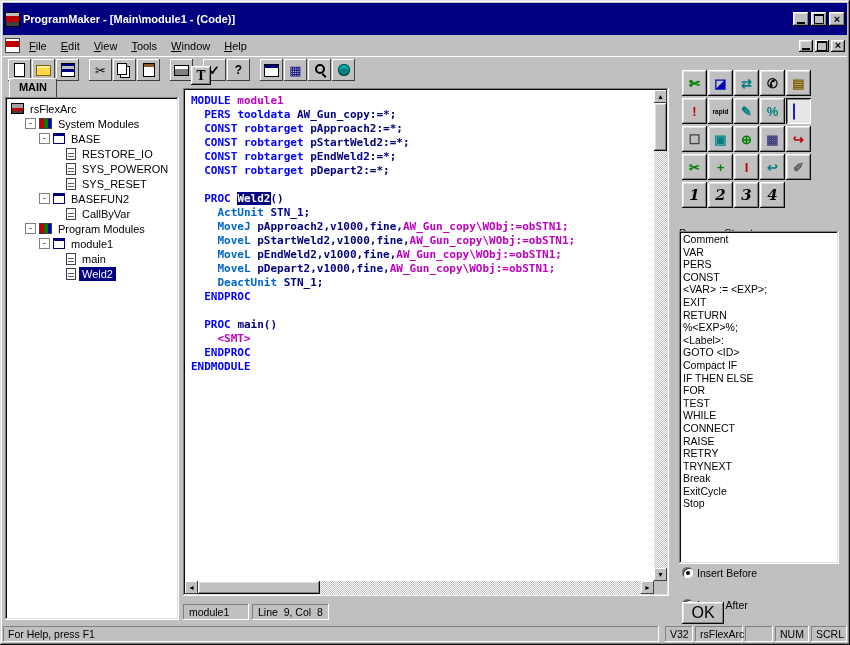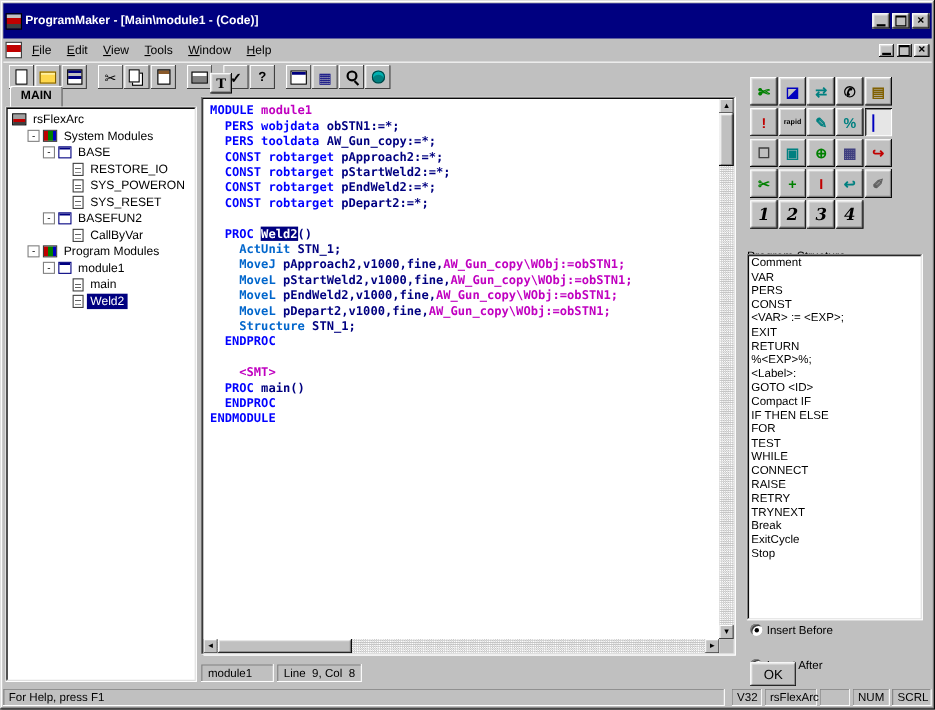--- a/index.html
+++ b/index.html
@@ -107,21 +107,21 @@
   .grid-btn.pressed{box-shadow:inset 1px 1px #0a0a0a,inset -1px -1px #fff,inset 2px 2px #808080;background:#e6e6e6;}
   .grid-btn.digit{font-family:"DejaVu Serif",serif;font-style:italic;font-size:15px;}
   .ps-label{position:absolute;left:6px;top:161px;font-size:11px;color:#000;}
   .ps-list{position:absolute;left:6px;top:165px;right:8px;bottom:58px;overflow:hidden;box-sizing:border-box;padding:2px;}
   .list-item{font-size:10.5px;line-height:12.6px;padding-left:2px;white-space:nowrap;color:#000;}
   .radio-row{position:absolute;left:9px;display:flex;align-items:center;gap:4px;font-size:10.5px;height:13px;color:#000;}
   .rb1{top:500px;} .rb2{top:532px;}
   .radio{width:11px;height:11px;border-radius:50%;background:#fff;box-sizing:border-box;
          box-shadow:inset 1px 1px #808080,inset -1px -1px #fff,inset 2px 2px #404040;display:flex;align-items:center;justify-content:center;}
   .radio.checked::after{content:"";width:4px;height:4px;border-radius:50%;background:#000;}
-  .ok-btn{position:absolute;left:9px;top:536px;width:42px;height:22px;font-size:12px;display:flex;align-items:center;justify-content:center;}
+  .ok-btn{position:absolute;left:9px;top:536px;width:42px;height:22px;font-size:16px;display:flex;align-items:center;justify-content:center;}
 
   
   .statusbar{position:absolute;left:3px;right:3px;bottom:3px;height:20px;display:flex;align-items:flex-end;gap:6px;}
   .sb-panel{height:16px;box-sizing:border-box;font-size:10.5px;padding:2px 5px;white-space:nowrap;color:#000;}
   .sb-panel.help{flex:1;}
 </style>
 </head>
 <body>
 
 <div class="window">
@@ -288,38 +288,37 @@
             <span class="tree-label selected">Weld2</span>
           </div>
         </div>
     </div>
 
     <div class="center-panel">
       <button class="t-btn raised">T</button>
       <div class="editor-box field">
         <div class="code-area">
             <div class="code-line"><span class="c-k">MODULE </span><span class="c-m">module1</span></div>
-            <div class="code-line"><span class="c-p">  </span><span class="c-k">PERS </span><span class="c-t">wobjdata </span><span class="c-p">obSTN1:=*;</span></div>
             <div class="code-line"><span class="c-p">  </span><span class="c-k">PERS </span><span class="c-t">tooldata </span><span class="c-p">AW_Gun_copy:=*;</span></div>
             <div class="code-line"><span class="c-p">  </span><span class="c-k">CONST </span><span class="c-t">robtarget </span><span class="c-p">pApproach2:=*;</span></div>
             <div class="code-line"><span class="c-p">  </span><span class="c-k">CONST </span><span class="c-t">robtarget </span><span class="c-p">pStartWeld2:=*;</span></div>
             <div class="code-line"><span class="c-p">  </span><span class="c-k">CONST </span><span class="c-t">robtarget </span><span class="c-p">pEndWeld2:=*;</span></div>
             <div class="code-line"><span class="c-p">  </span><span class="c-k">CONST </span><span class="c-t">robtarget </span><span class="c-p">pDepart2:=*;</span></div>
             <div class="code-line">&nbsp;</div>
             <div class="code-line"><span class="c-p">  </span><span class="c-k">PROC </span><span class="c-sel">Weld2</span><span class="c-p">()</span></div>
             <div class="code-line"><span class="c-p">    </span><span class="c-i">ActUnit </span><span class="c-p">STN_1;</span></div>
             <div class="code-line"><span class="c-p">    </span><span class="c-i">MoveJ </span><span class="c-p">pApproach2,v1000,fine,</span><span class="c-m">AW_Gun_copy\WObj:=obSTN1;</span></div>
             <div class="code-line"><span class="c-p">    </span><span class="c-i">MoveL </span><span class="c-p">pStartWeld2,v1000,fine,</span><span class="c-m">AW_Gun_copy\WObj:=obSTN1;</span></div>
             <div class="code-line"><span class="c-p">    </span><span class="c-i">MoveL </span><span class="c-p">pEndWeld2,v1000,fine,</span><span class="c-m">AW_Gun_copy\WObj:=obSTN1;</span></div>
             <div class="code-line"><span class="c-p">    </span><span class="c-i">MoveL </span><span class="c-p">pDepart2,v1000,fine,</span><span class="c-m">AW_Gun_copy\WObj:=obSTN1;</span></div>
-            <div class="code-line"><span class="c-p">    </span><span class="c-i">Structure </span><span class="c-p">STN_1;</span></div>
+            <div class="code-line"><span class="c-p">    </span><span class="c-i">DeactUnit </span><span class="c-p">STN_1;</span></div>
             <div class="code-line"><span class="c-p">  </span><span class="c-k">ENDPROC</span></div>
             <div class="code-line">&nbsp;</div>
+            <div class="code-line"><span class="c-p">  </span><span class="c-k">PROC </span><span class="c-p">main()</span></div>
             <div class="code-line"><span class="c-p">    </span><span class="c-m">&lt;SMT&gt;</span></div>
-            <div class="code-line"><span class="c-p">  </span><span class="c-k">PROC </span><span class="c-p">main()</span></div>
             <div class="code-line"><span class="c-p">  </span><span class="c-k">ENDPROC</span></div>
             <div class="code-line"><span class="c-k">ENDMODULE</span></div>
           </div>
         <div class="vscroll">
           <button class="sb-btn raised-light">
               <span class="arr-up"></span>
             </button>
           <div class="sb-track">
               <div class="sb-thumb v"></div>
             </div>

